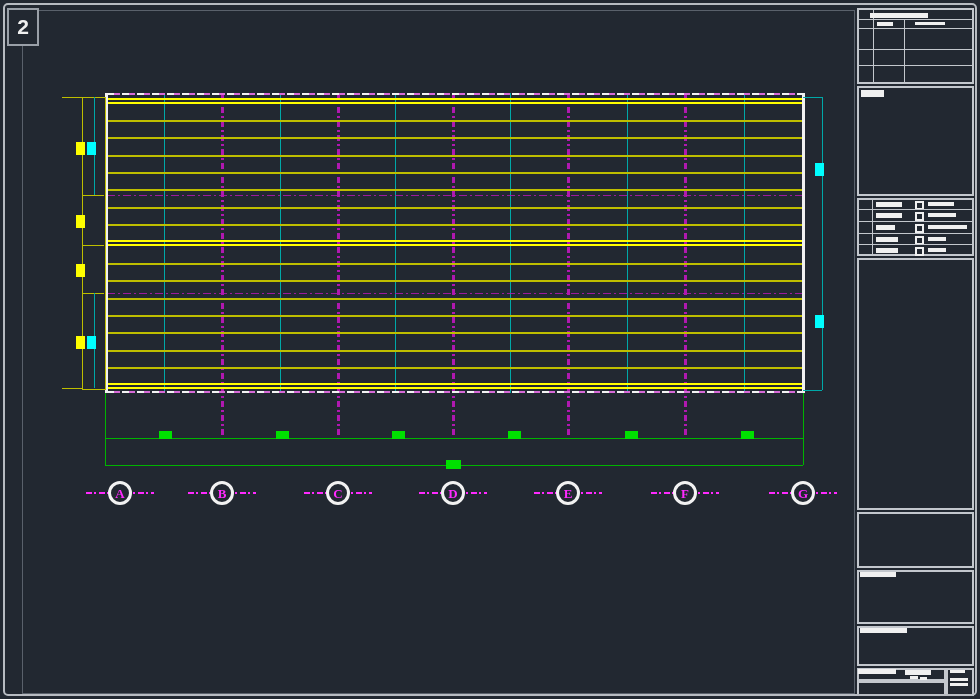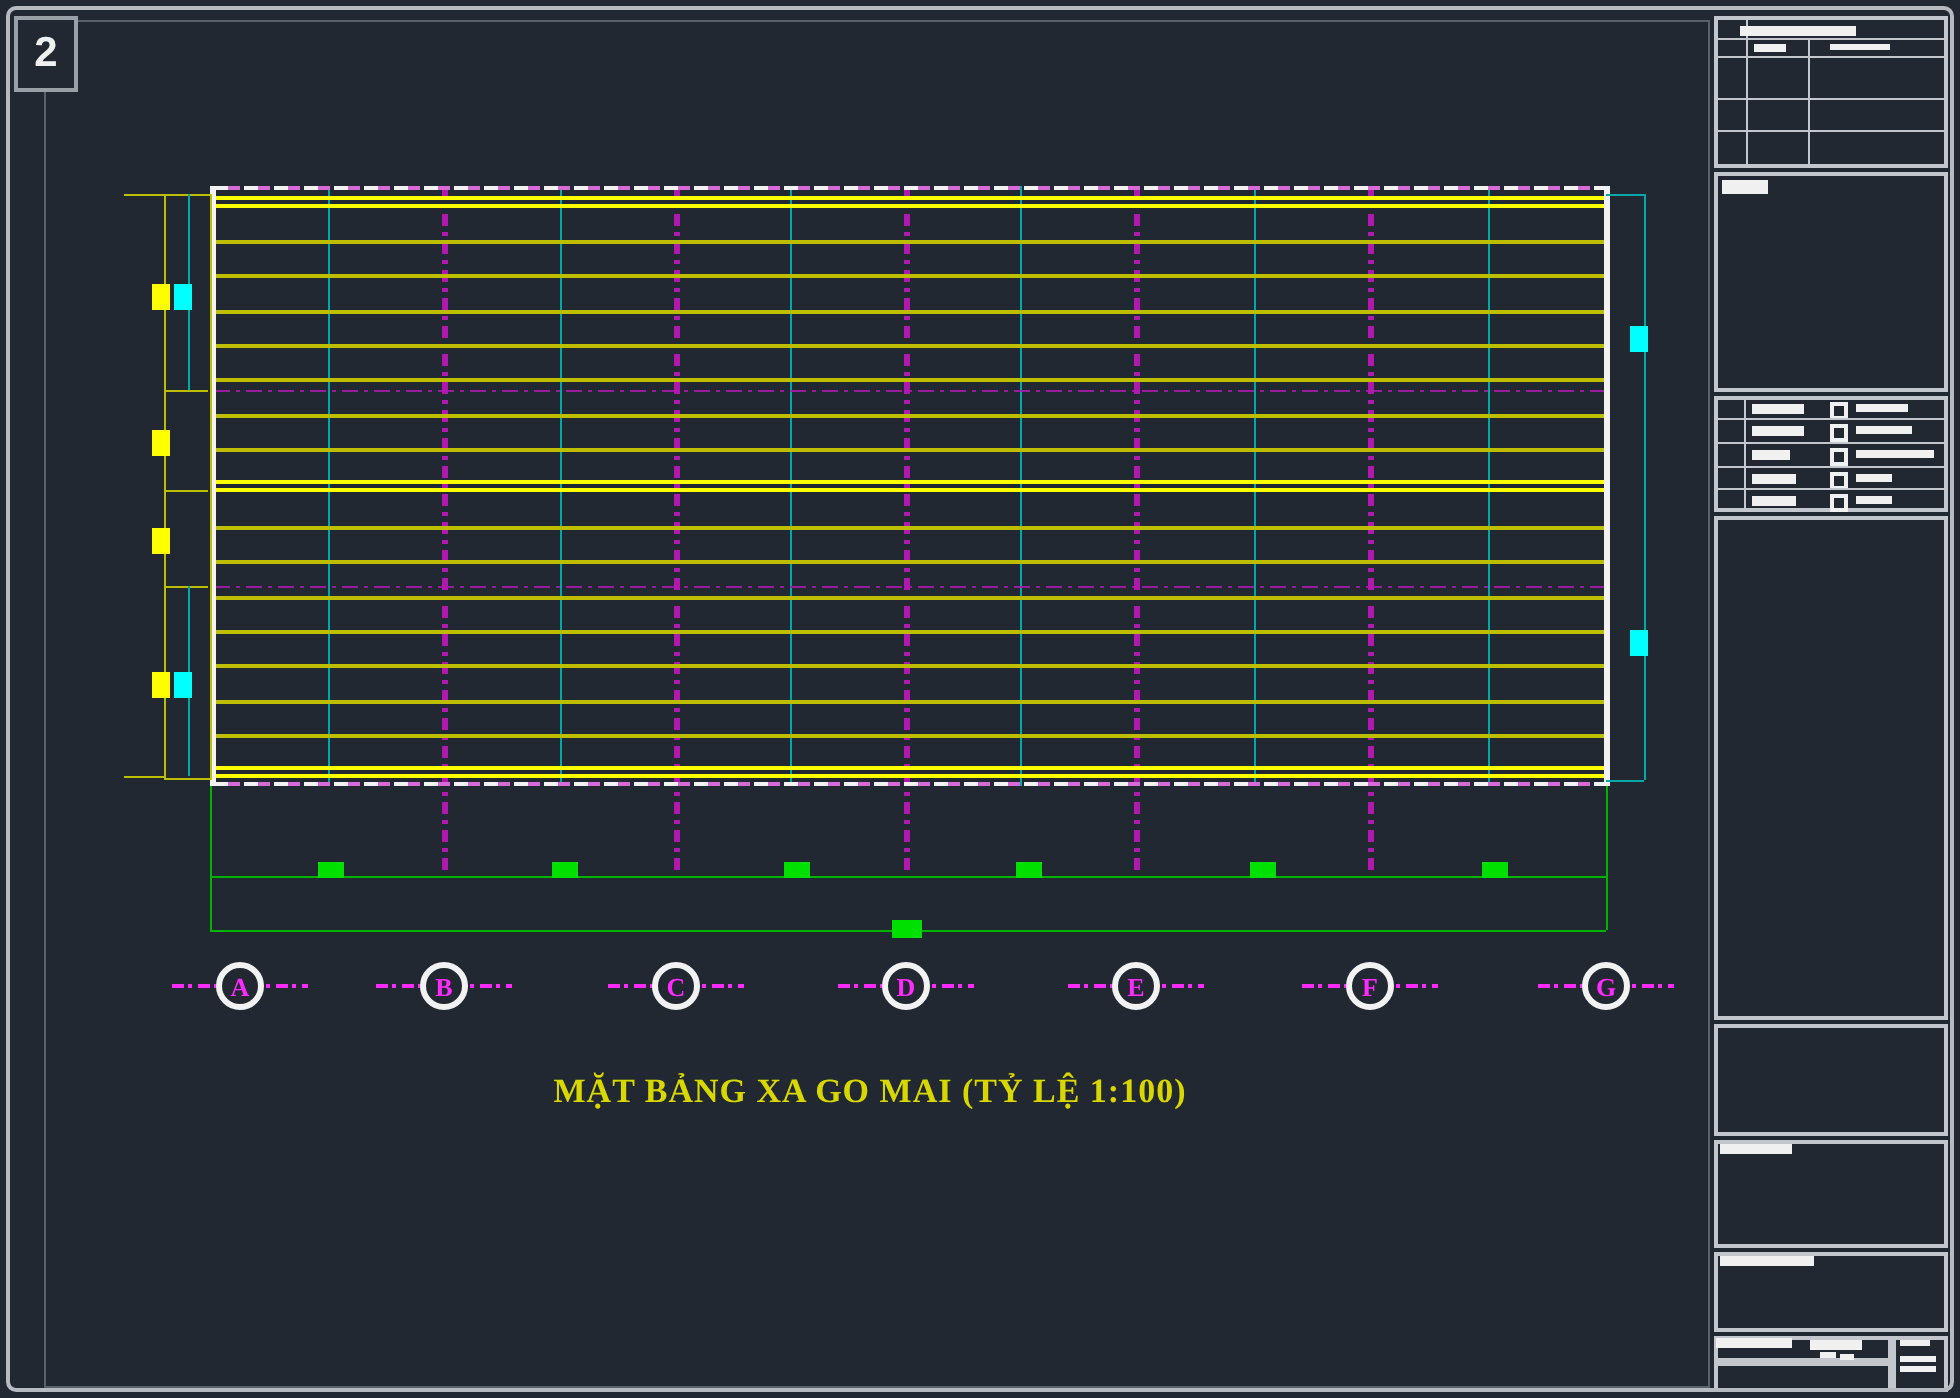--- a/index.html
+++ b/index.html
@@ -193,21 +193,20 @@
       </div>
       <div class="abs bubble-dash" style="left: 651px; top: 492px; width: 68px;"></div>
       <div class="abs bubble" style="left: 673px; top: 481px;">
         <span>F</span>
       </div>
       <div class="abs bubble-dash" style="left: 769px; top: 492px; width: 68px;"></div>
       <div class="abs bubble" style="left: 791px; top: 481px;">
         <span>G</span>
       </div>
     </div>
-  <div class="drawing-title">MẶT BẢNG XA GO MAI (TỶ LỆ 1:100)</div>
   <div id="titleblock">
       <div class="abs tb-box" style="left: 857px; top: 8px; width: 117px; height: 76px;"></div>
       <div class="abs tb-box" style="left: 857px; top: 86px; width: 117px; height: 110px;"></div>
       <div class="abs tb-box" style="left: 857px; top: 198px; width: 117px; height: 58px;"></div>
       <div class="abs tb-box" style="left: 857px; top: 258px; width: 117px; height: 252px;"></div>
       <div class="abs tb-box" style="left: 857px; top: 512px; width: 117px; height: 56px;"></div>
       <div class="abs tb-box" style="left: 857px; top: 570px; width: 117px; height: 54px;"></div>
       <div class="abs tb-box" style="left: 857px; top: 626px; width: 117px; height: 40px;"></div>
       <div class="abs tb-box" style="left: 857px; top: 668px; width: 89px; height: 13px;"></div>
       <div class="abs tb-box" style="left: 857px; top: 681px; width: 89px; height: 15px;"></div>

